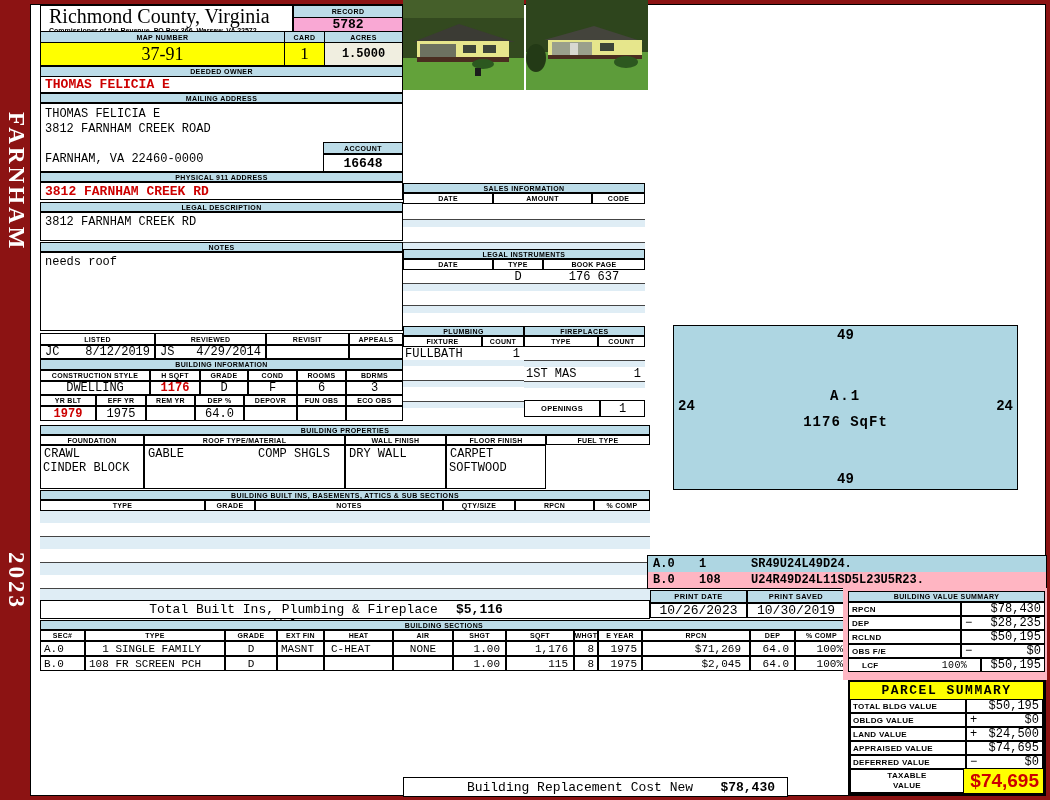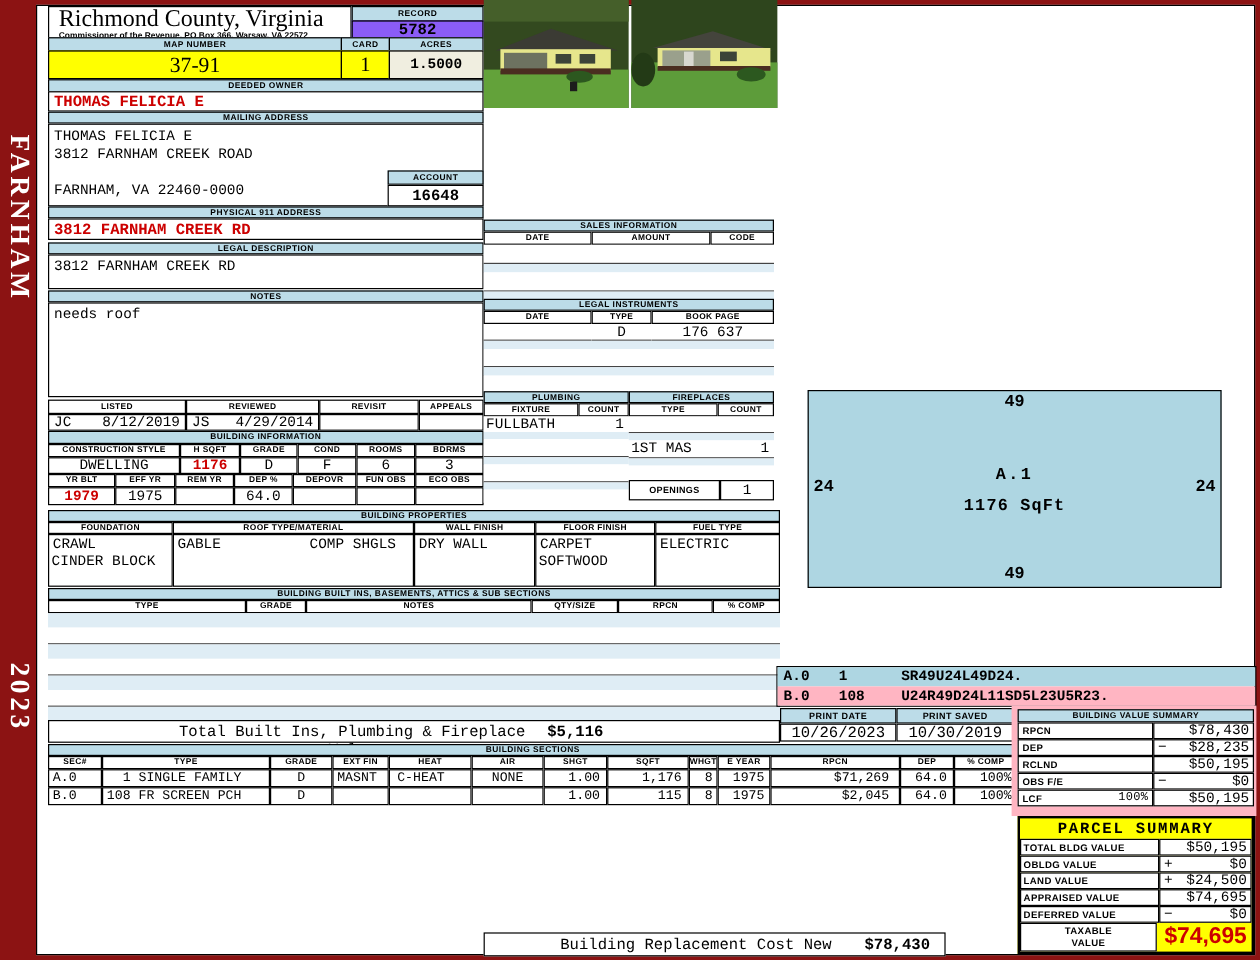--- a/index.html
+++ b/index.html
@@ -35,21 +35,21 @@
   <div class="abs" style="left:0;top:0;width:30px;height:800px;background:#8C1313;">
     <div class="vtext" style="top:112px;">FARNHAM</div>
     <div class="vtext" style="top:552px;">2023</div>
   </div>
 
   <div class="abs" style="left:40px;top:5px;width:253px;height:27px;border:1px solid #000;background:#fff;">
     <div class="title">Richmond County, Virginia</div>
     <div class="subtitle">Commissioner of the Revenue, PO Box 366, Warsaw, VA 22572</div>
   </div>
   <div class="abs bar" style="left:293px;top:5px;width:110px;height:13px;">RECORD</div>
-  <div class="abs vc ctr b m13" style="left:293px;top:17px;width:110px;height:15px;background:#8b5cf6;">5782</div>
+  <div class="abs vc ctr b m13" style="left:293px;top:17px;width:110px;height:15px;background:#f9a8d4;">5782</div>
 
   <div class="abs bar" style="left:40px;top:31px;width:245px;height:12px;">MAP NUMBER</div>
   <div class="abs bar" style="left:284px;top:31px;width:41px;height:12px;">CARD</div>
   <div class="abs bar" style="left:324px;top:31px;width:79px;height:12px;">ACRES</div>
   <div class="abs vc ctr" style="left:40px;top:42px;width:245px;height:24px;background:#FFFF00;font:18px 'Liberation Serif',serif;">37-91</div>
   <div class="abs vc ctr" style="left:284px;top:42px;width:41px;height:24px;background:#FFFF00;font:17px 'Liberation Serif',serif;">1</div>
   <div class="abs vc ctr b" style="left:324px;top:42px;width:79px;height:24px;background:#F0EEE0;">1.5000</div>
 
   <div class="abs bar" style="left:40px;top:66px;width:363px;height:11px;">DEEDED OWNER</div>
   <div class="abs vc red m13" style="left:40px;top:76px;width:363px;height:17px;padding-left:4px;">THOMAS FELICIA E</div>
@@ -123,21 +123,20 @@
     <span>CRAWL</span><br>
   </div>
   <div class="abs" style="left:43px;top:461px;font:12px 'Liberation Mono',monospace;">CINDER BLOCK</div>
   <div class="abs vc" style="left:144px;top:445px;width:201px;height:44px;align-items:flex-start;justify-content:space-between;padding:1px 14px 0 3px;">
     <span>GABLE</span>
     <span>COMP SHGLS</span>
   </div>
   <div class="abs vc" style="left:345px;top:445px;width:101px;height:44px;align-items:flex-start;padding:1px 3px;">DRY WALL</div>
   <div class="abs vc" style="left:446px;top:445px;width:100px;height:44px;align-items:flex-start;padding:1px 3px;">CARPET</div>
   <div class="abs" style="left:449px;top:461px;font:12px 'Liberation Mono',monospace;">SOFTWOOD</div>
-  <div class="abs vc" style="left:546px;top:445px;width:104px;height:44px;align-items:flex-start;padding:1px 3px;">ELECTRIC</div>
 
   <div class="abs bar" style="left:40px;top:490px;width:610px;height:10px;">BUILDING BUILT INS, BASEMENTS, ATTICS &amp; SUB SECTIONS</div>
   <div class="abs hc" style="left:40px;top:500px;width:165px;height:11px;">TYPE</div>
   <div class="abs hc" style="left:205px;top:500px;width:50px;height:11px;">GRADE</div>
   <div class="abs hc" style="left:255px;top:500px;width:188px;height:11px;">NOTES</div>
   <div class="abs hc" style="left:443px;top:500px;width:72px;height:11px;">QTY/SIZE</div>
   <div class="abs hc" style="left:515px;top:500px;width:79px;height:11px;">RPCN</div>
   <div class="abs hc" style="left:594px;top:500px;width:56px;height:11px;">% COMP</div>
   <div class="abs" style="left:40px;top:511px;width:610px;height:88px;">
     <div style="height:12px;" class="stripe"></div>
@@ -337,21 +336,21 @@
       <div class="vc rgt" style="flex:1;padding:0 3px;justify-content:space-between;"><span></span><span>$50,195</span></div>
     </div>
     <div style="display:flex;height:14px;">
       <div class="hc" style="width:105px;justify-content:space-between;padding:0 3px;font-size:8px;">
           <span>OBS F/E</span>
           <span style="font:10px 'Liberation Mono',monospace;"></span>
         </div>
       <div class="vc rgt" style="flex:1;padding:0 3px;justify-content:space-between;"><span>−</span><span>$0</span></div>
     </div>
     <div style="display:flex;height:14px;">
-      <div class="hc" style="width:105px;justify-content:space-between;padding:0 3px;font-size:8px;">
+      <div class="hc" style="width:105px;justify-content:space-between;padding:0 13px;font-size:8px;">
           <span>LCF</span>
           <span style="font:10px 'Liberation Mono',monospace;">100%</span>
         </div>
       <div class="vc rgt" style="flex:1;padding:0 3px;justify-content:space-between;"><span></span><span>$50,195</span></div>
     </div>
   </div>
 
   <div class="abs" style="left:848px;top:680px;width:197px;height:115px;border:2px solid #000;background:#FFFF00;">
     <div style="height:17px;display:flex;align-items:center;justify-content:center;font:bold 13px 'Liberation Mono',monospace;letter-spacing:1.5px;">PARCEL SUMMARY</div>
     <div style="display:flex;height:14px;">

